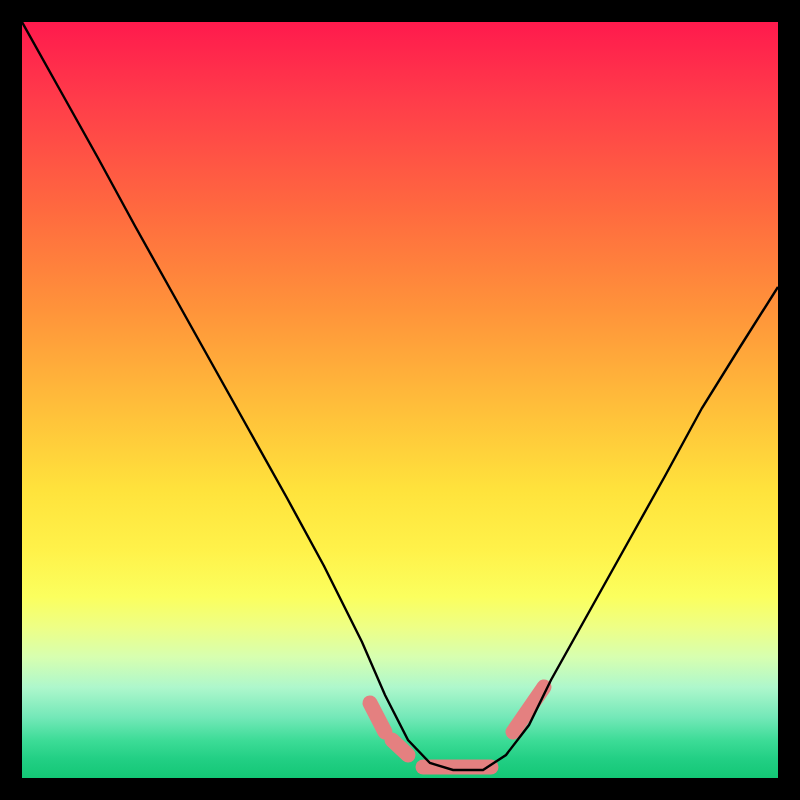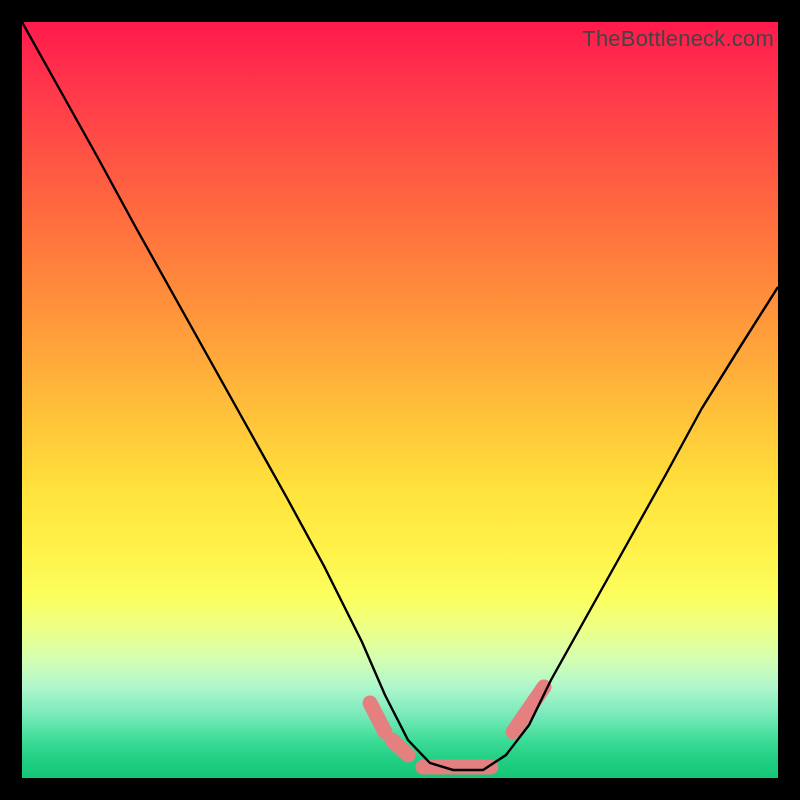--- a/index.html
+++ b/index.html
@@ -61,21 +61,20 @@
     height: 756px;
     pointer-events: none;
   }
 </style>
 </head>
 <body>
 
 <div class="frame">
   <div class="plot"></div>
 
-  <div class="watermark">TheBottleneck.com</div>
 
   <svg class="curve" viewBox="0 0 756 756" preserveAspectRatio="none">
     <g>
       <path d="M 348 681  L 363 710" stroke="#e48080" stroke-width="15" stroke-linecap="round" fill="none"></path>
       <path d="M 370 718  L 386 733" stroke="#e48080" stroke-width="15" stroke-linecap="round" fill="none"></path>
       <path d="M 401 745  L 469 745" stroke="#e48080" stroke-width="15" stroke-linecap="round" fill="none"></path>
       <path d="M 491 710  L 522 665" stroke="#e48080" stroke-width="15" stroke-linecap="round" fill="none"></path>
     </g>
 
     <path d="M 0 0

